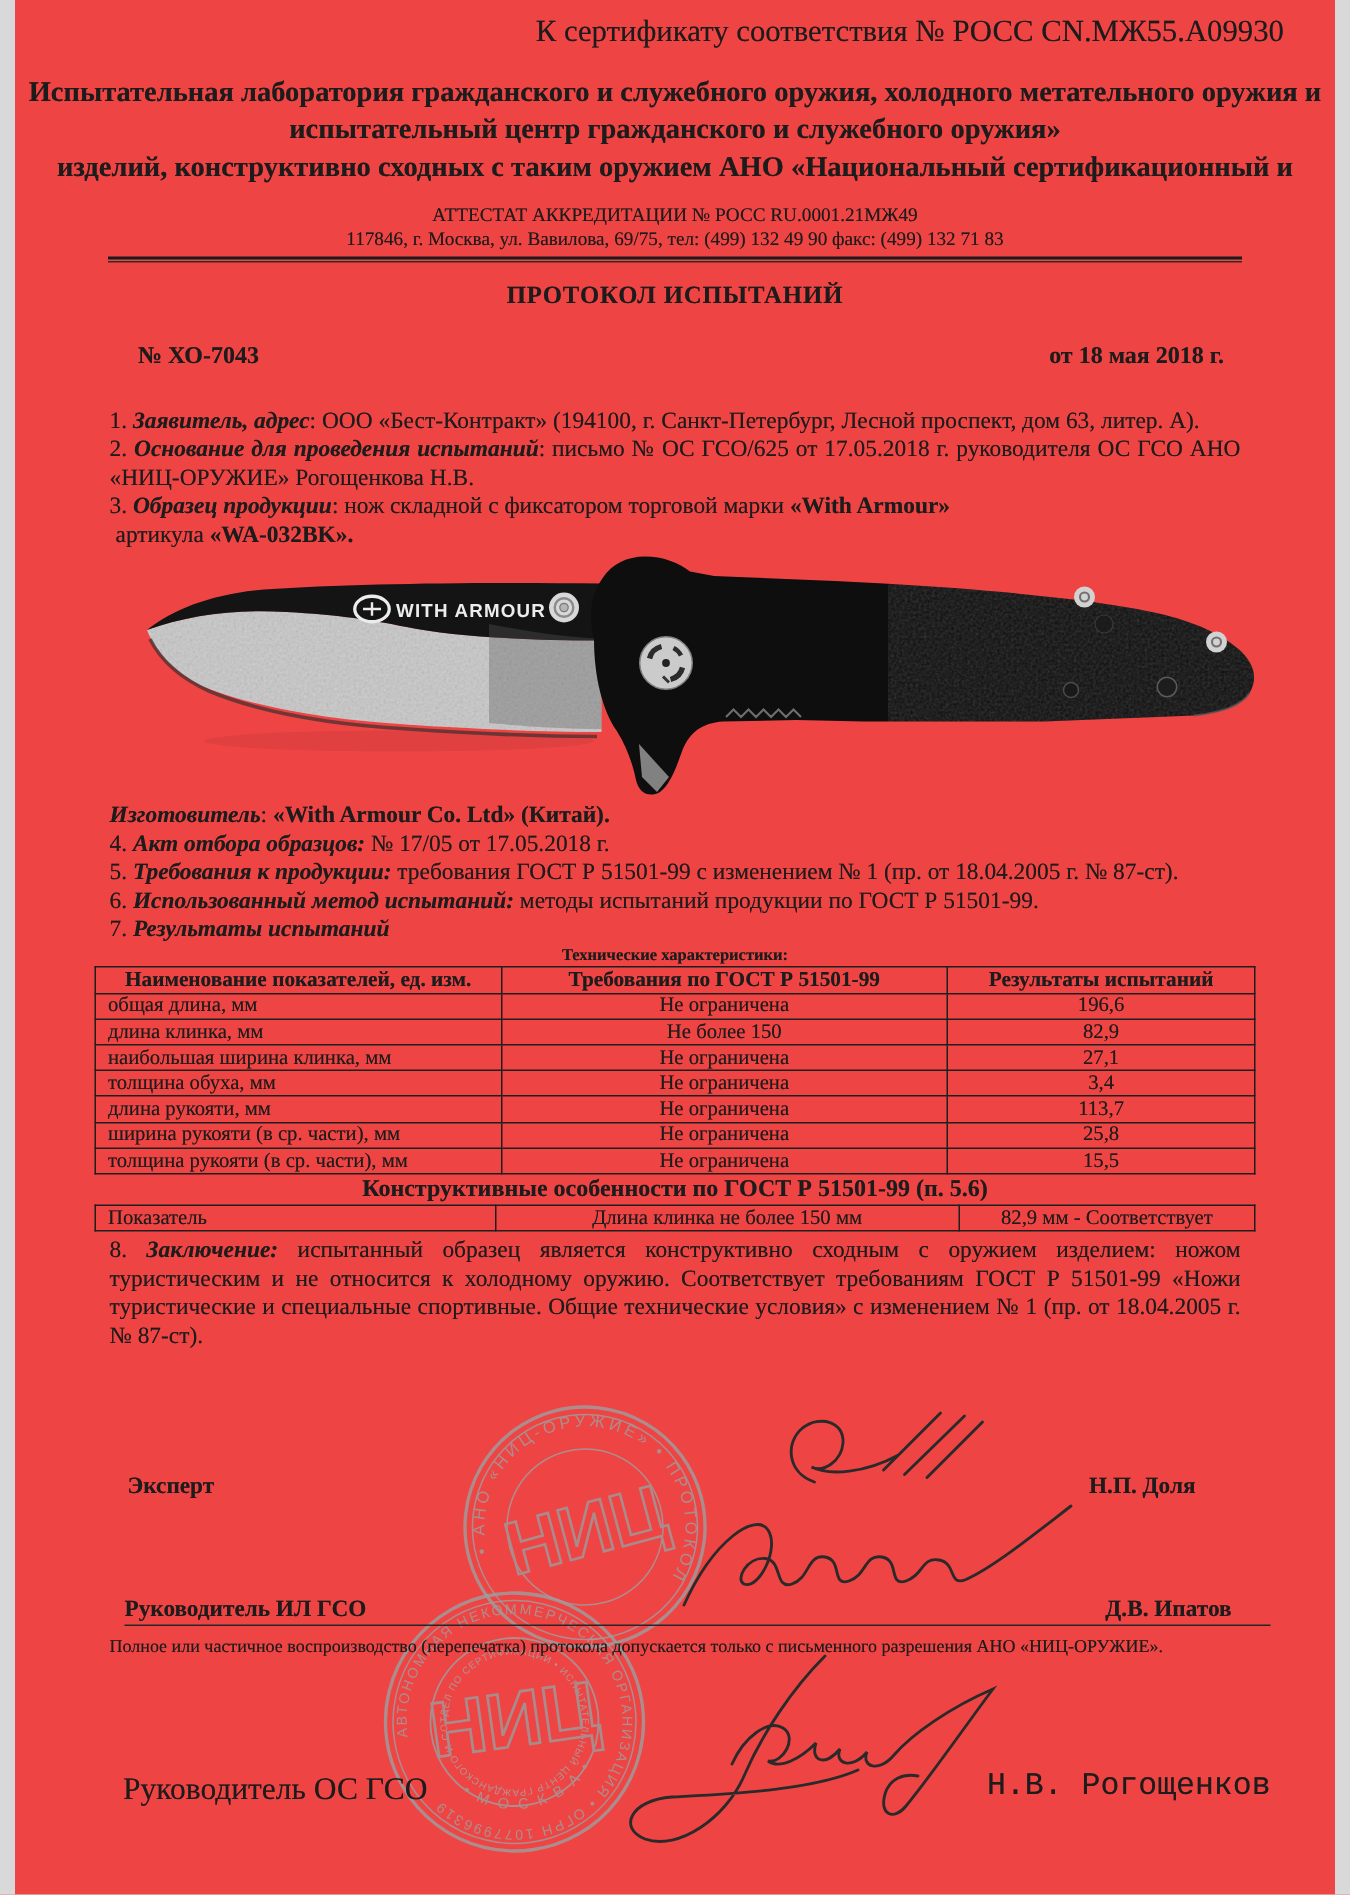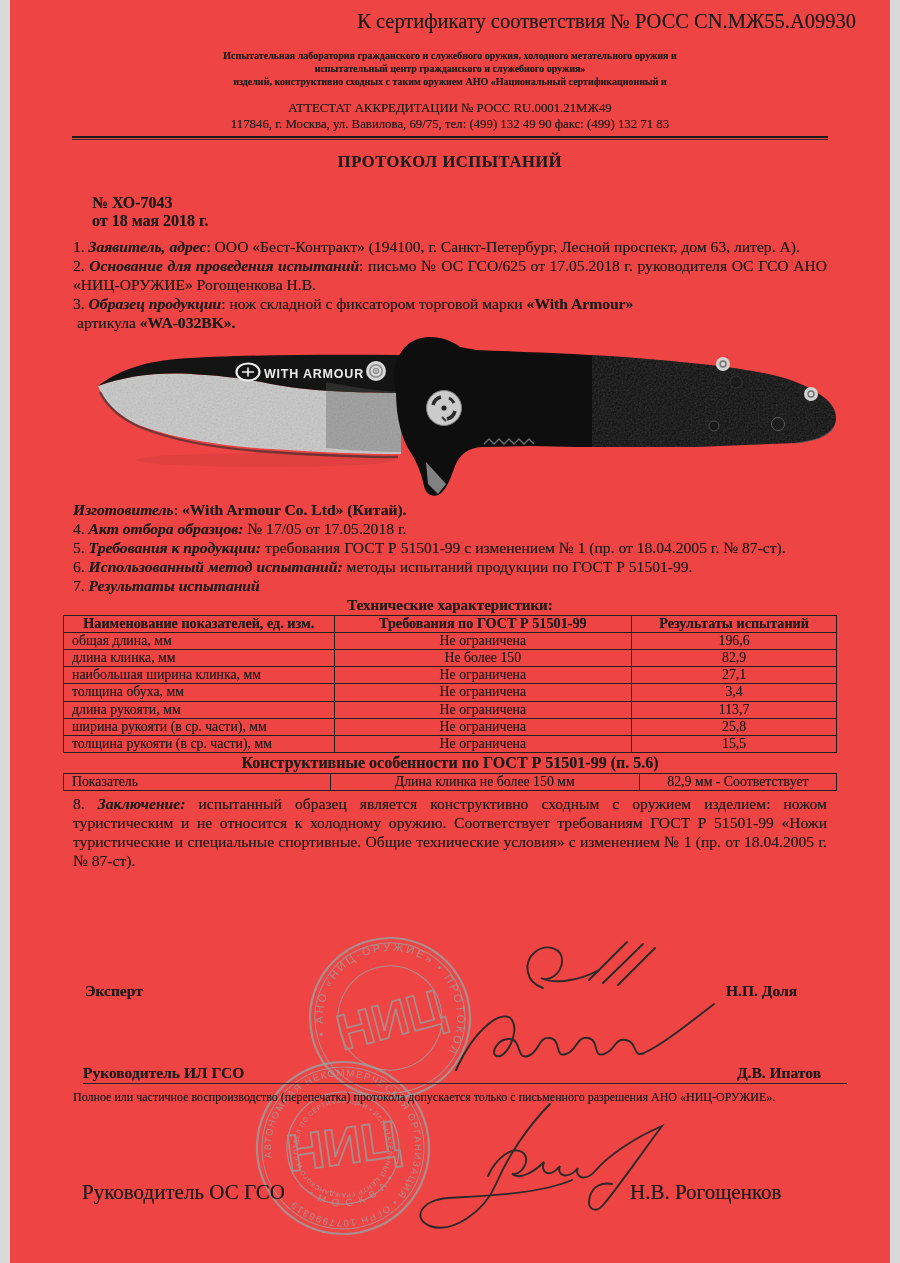--- a/index.html
+++ b/index.html
@@ -3,32 +3,32 @@
 <meta charset="utf-8">
 <style>
   html,body{margin:0;padding:0;background:#d9d9d9;}
   .page{
     position:relative;width:880px;height:1263px;margin:0 auto;
     background:#ef4444;color:#1c1c1c;overflow:hidden;
     font-family:"Liberation Serif","DejaVu Serif",serif;
     text-shadow:0 0 .35px rgba(20,20,20,.55);
   }
   .cert-line{padding-top:10px;text-align:right;padding-right:34px;font-size:20.5px;}
-  .lab-block{margin-top:16px;text-align:center;font-weight:bold;font-size:10px;line-height:1.32;}
+  .lab-block{margin-top:16px;text-align:center;font-weight:bold;font-size:19px;line-height:1.32;}
   .attestat{margin-top:12px;text-align:center;font-size:12.8px;}
   .address{margin-top:1px;text-align:center;font-size:12.8px;}
   .rule{margin:4px 62px 0 62px;border-top:2.5px solid #1b1b1b;border-bottom:1px solid #2c2c2c;height:1px;}
   .protocol-title{margin-top:12px;text-align:center;font-weight:bold;font-size:16.5px;letter-spacing:.6px;}
-  .number-row{display:flex;justify-content:space-between;margin-top:22px;padding:0 74px 0 82px;font-weight:bold;font-size:16px;flex-direction:column;}
+  .number-row{display:flex;justify-content:space-between;margin-top:22px;padding:0 74px 0 82px;font-weight:bold;font-size:16px;}
   .para{margin:0 63px;font-size:15.6px;line-height:1.22;text-align:justify;}
-  .para.first{margin-top:7px;}
+  .para.first{margin-top:24px;}
   .li-label{font-weight:bold;font-style:italic;}
   b.val{font-weight:bold;}
   .knife-wrap{width:752px;height:165px;margin:2px 62px 1px 86px;}
-  .table-title{margin-top:2px;text-align:center;font-weight:bold;font-size:15px;}
+  .table-title{margin-top:2px;text-align:center;font-weight:bold;font-size:11px;}
   table.doc{width:774px;margin:1px auto 0 auto;border-collapse:collapse;font-size:13.8px;}
   table.doc td,table.doc th{border:1.6px solid #1e1e1e;padding:0 8px;height:16.2px;line-height:1.05;}
   table.doc th{font-weight:bold;text-align:center;font-size:14.2px;}
   td.c{text-align:center;}
   .design-title{margin-top:1px;text-align:center;font-weight:bold;font-size:16px;}
   .para8{margin:3px 63px 0 63px;}
   .sig-section{position:absolute;left:0;top:930px;width:900px;height:333px;}
   .abs{position:absolute;}
   .sig-label{font-weight:bold;font-size:15.5px;}
   .sig-name{font-weight:bold;font-size:15.5px;}
@@ -267,16 +267,16 @@
       <path d="M 6,74 C 26,30 54,12 62,24 C 70,36 56,64 46,60 C 40,57 48,42 60,43 C 72,44 66,64 78,60 C 90,56 88,40 100,42 C 112,44 104,62 116,58 C 128,54 126,40 138,42 C 150,44 142,62 154,58 C 166,54 164,42 176,44 C 188,46 182,62 194,57 C 212,49 238,28 264,8" fill="none" stroke="#2a2a2a" stroke-width="1.9" stroke-linecap="round"></path>
     </svg>
 
     <div class="abs footer-note">Полное или частичное воспроизводство (перепечатка) протокола допускается только с письменного разрешения  АНО «НИЦ-ОРУЖИЕ».</div>
 
     <svg class="abs" style="left:390px;top:168px;" width="275" height="145" viewBox="0 0 275 145">
       <path d="M 150,6 C 128,28 108,58 96,86 C 84,114 52,136 30,128 C 12,121 20,102 48,100 C 84,98 140,96 172,82 M 88,78 C 96,60 112,48 122,54 C 132,60 122,78 112,76 C 120,82 134,74 144,64 C 140,76 150,80 160,68 C 156,78 168,82 178,70 C 174,80 186,84 196,72 C 208,58 234,40 262,28 C 244,52 222,84 204,106 C 196,116 186,112 190,98 C 193,88 202,84 212,86" fill="none" stroke="#2a2a2a" stroke-width="1.9" stroke-linecap="round"></path>
     </svg>
 
     <div class="abs big-label" style="left:72px;top:250px;">Руководитель ОС ГСО</div>
-    <div class="abs big-label" style="left:620px;top:250px;">Н.В. Рогощенков</div>
+    <div class="abs big-label" style="left:648px;top:250px;font-family:Liberation Mono, monospace;">Н.В. Рогощенков</div>
 
   </div>
 </div>
 
 </body></html>

